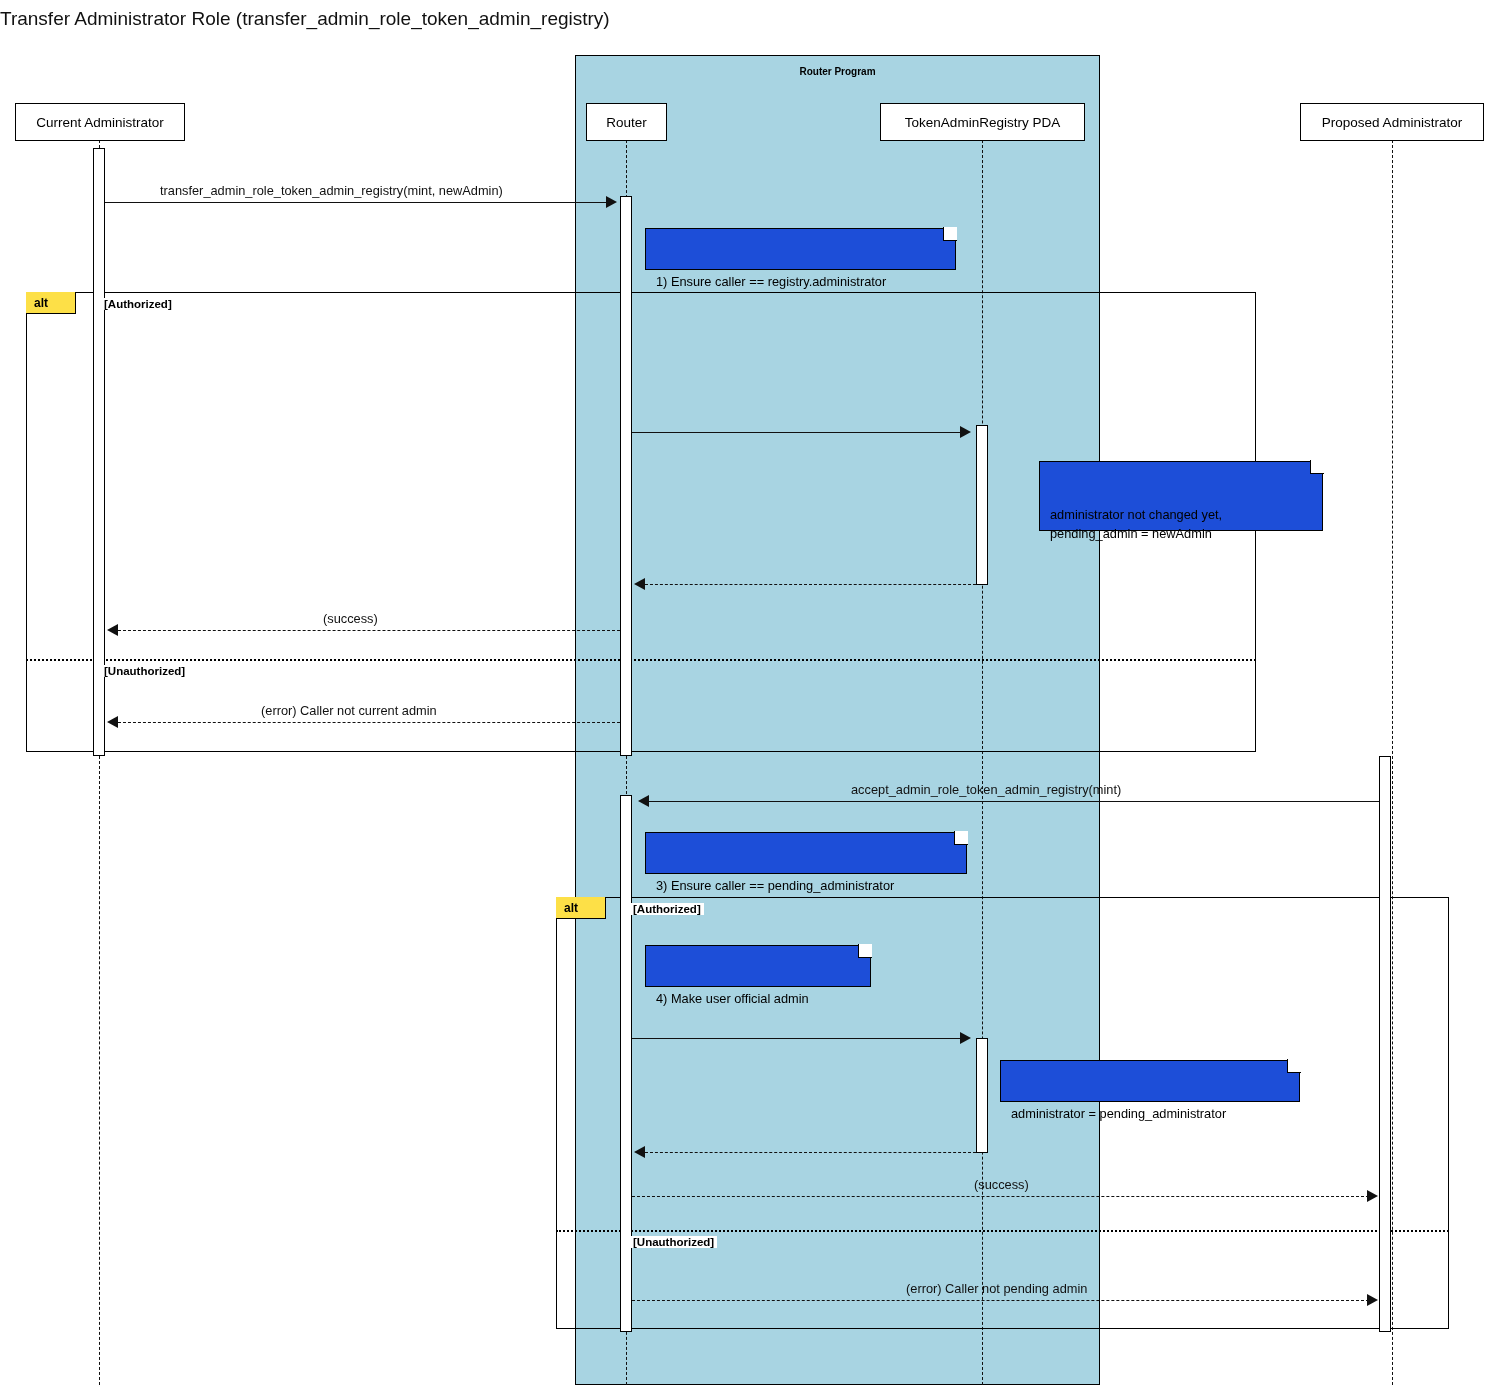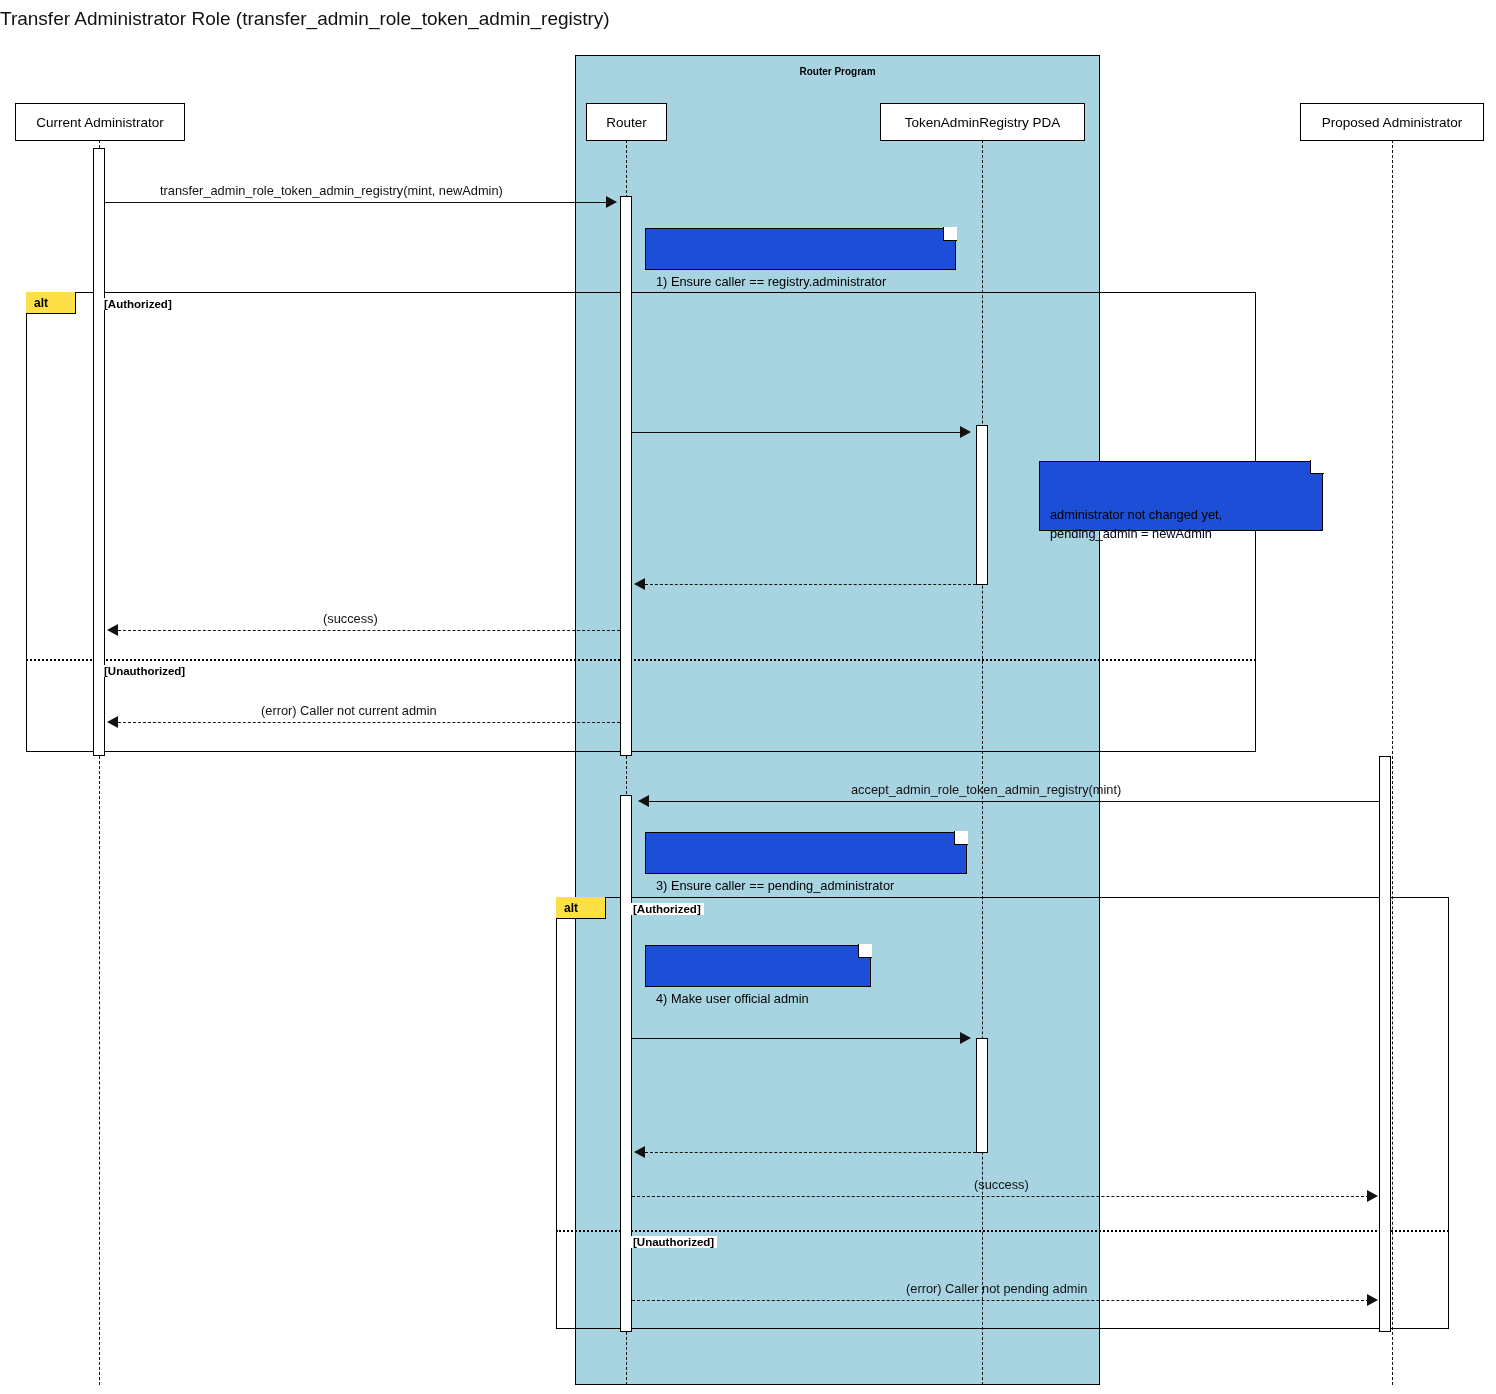--- a/index.html
+++ b/index.html
@@ -261,20 +261,24 @@
   <div class="cond" style="left:630px; top:903px;">[Authorized]</div>
 
   <div class="note" style="left:645px; top:945px; width:226px; height:42px;">
     <span class="fold"></span>
     <span class="note-inner">4) Make user official admin</span>
   </div>
 
   <div class="msg-line solid" style="left:632px; top:1038px; width:331px;"></div>
   <div class="arrowhead arrow-right" style="left:960px; top:1032px;"></div>
 
+  <div class="note" style="left:1000px; top:1060px; width:300px; height:42px;">
+    <span class="fold"></span>
+    <span class="note-inner">administrator = pending_administrator</span>
+  </div>
 
   <div class="msg-line dash" style="left:645px; top:1152px; width:331px;"></div>
   <div class="arrowhead arrow-left" style="left:634px; top:1146px;"></div>
 
   <div class="msg-line dash" style="left:632px; top:1196px; width:737px;"></div>
   <div class="arrowhead arrow-right" style="left:1367px; top:1190px;"></div>
   <div class="msg-label" style="left:974px; top:1177px;">(success)</div>
 
   <div class="divider" style="left:556px; top:1230px; width:893px;"></div>
   <div class="cond" style="left:630px; top:1236px;">[Unauthorized]</div>

